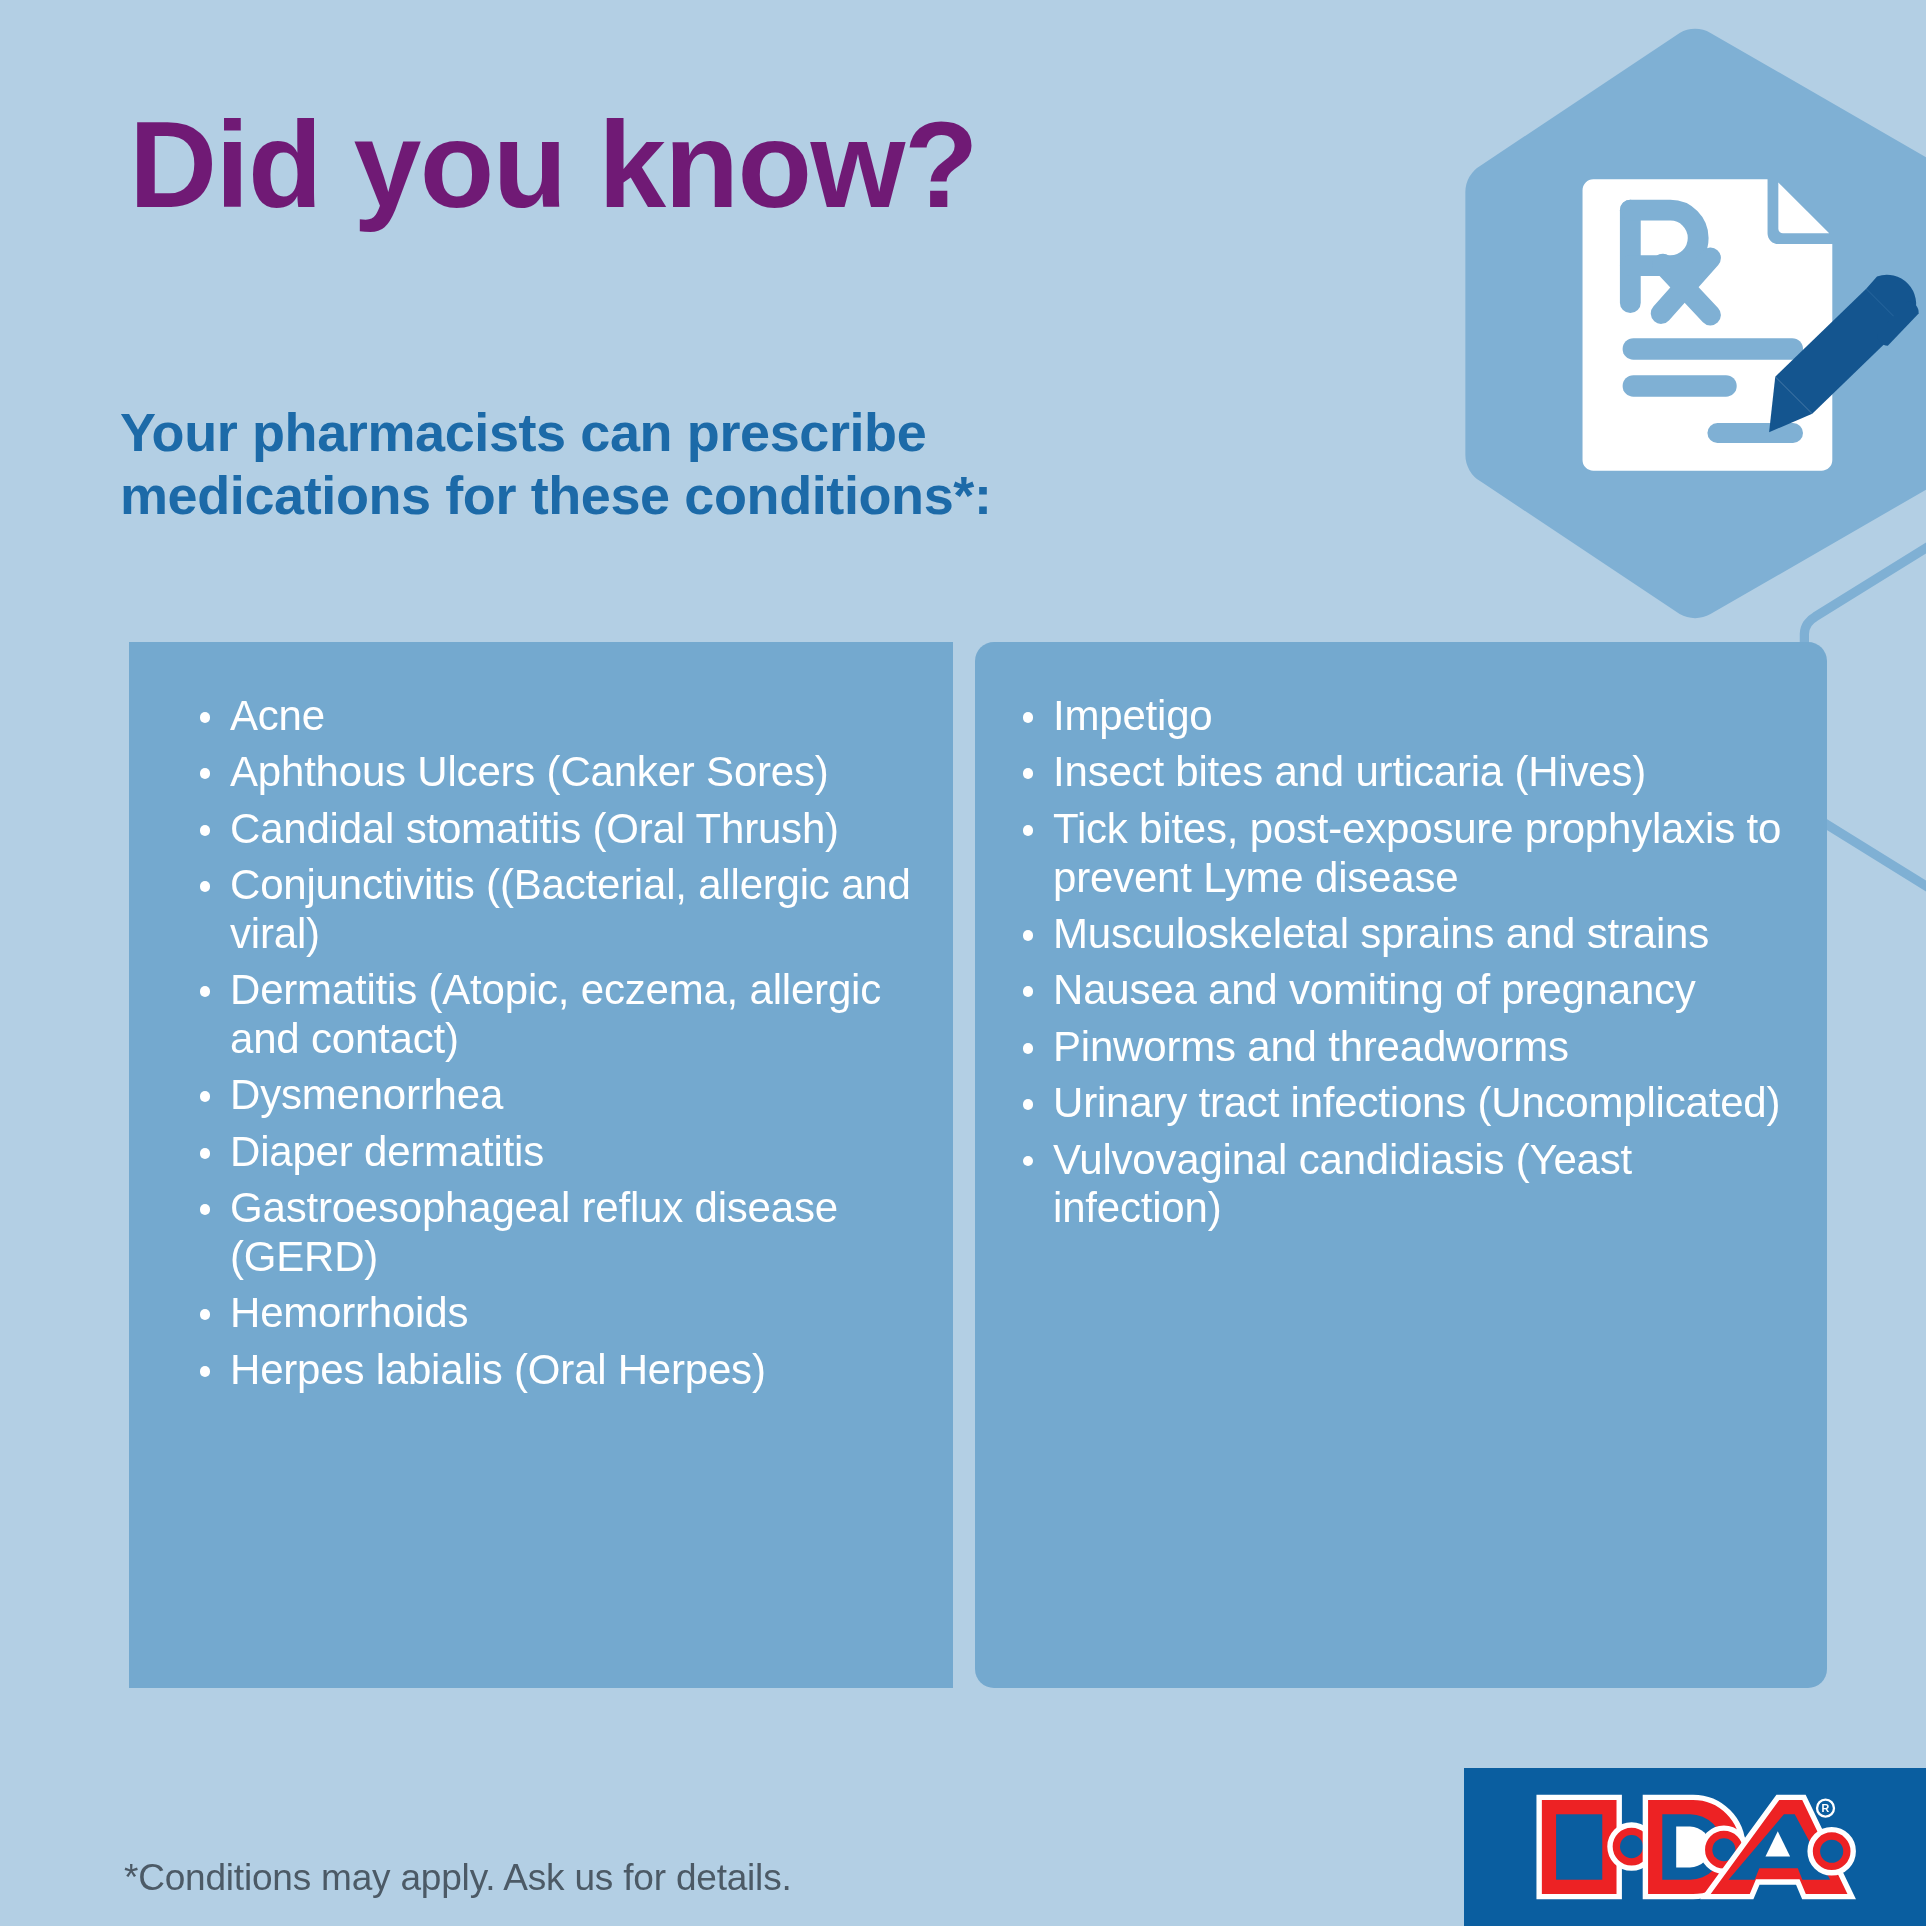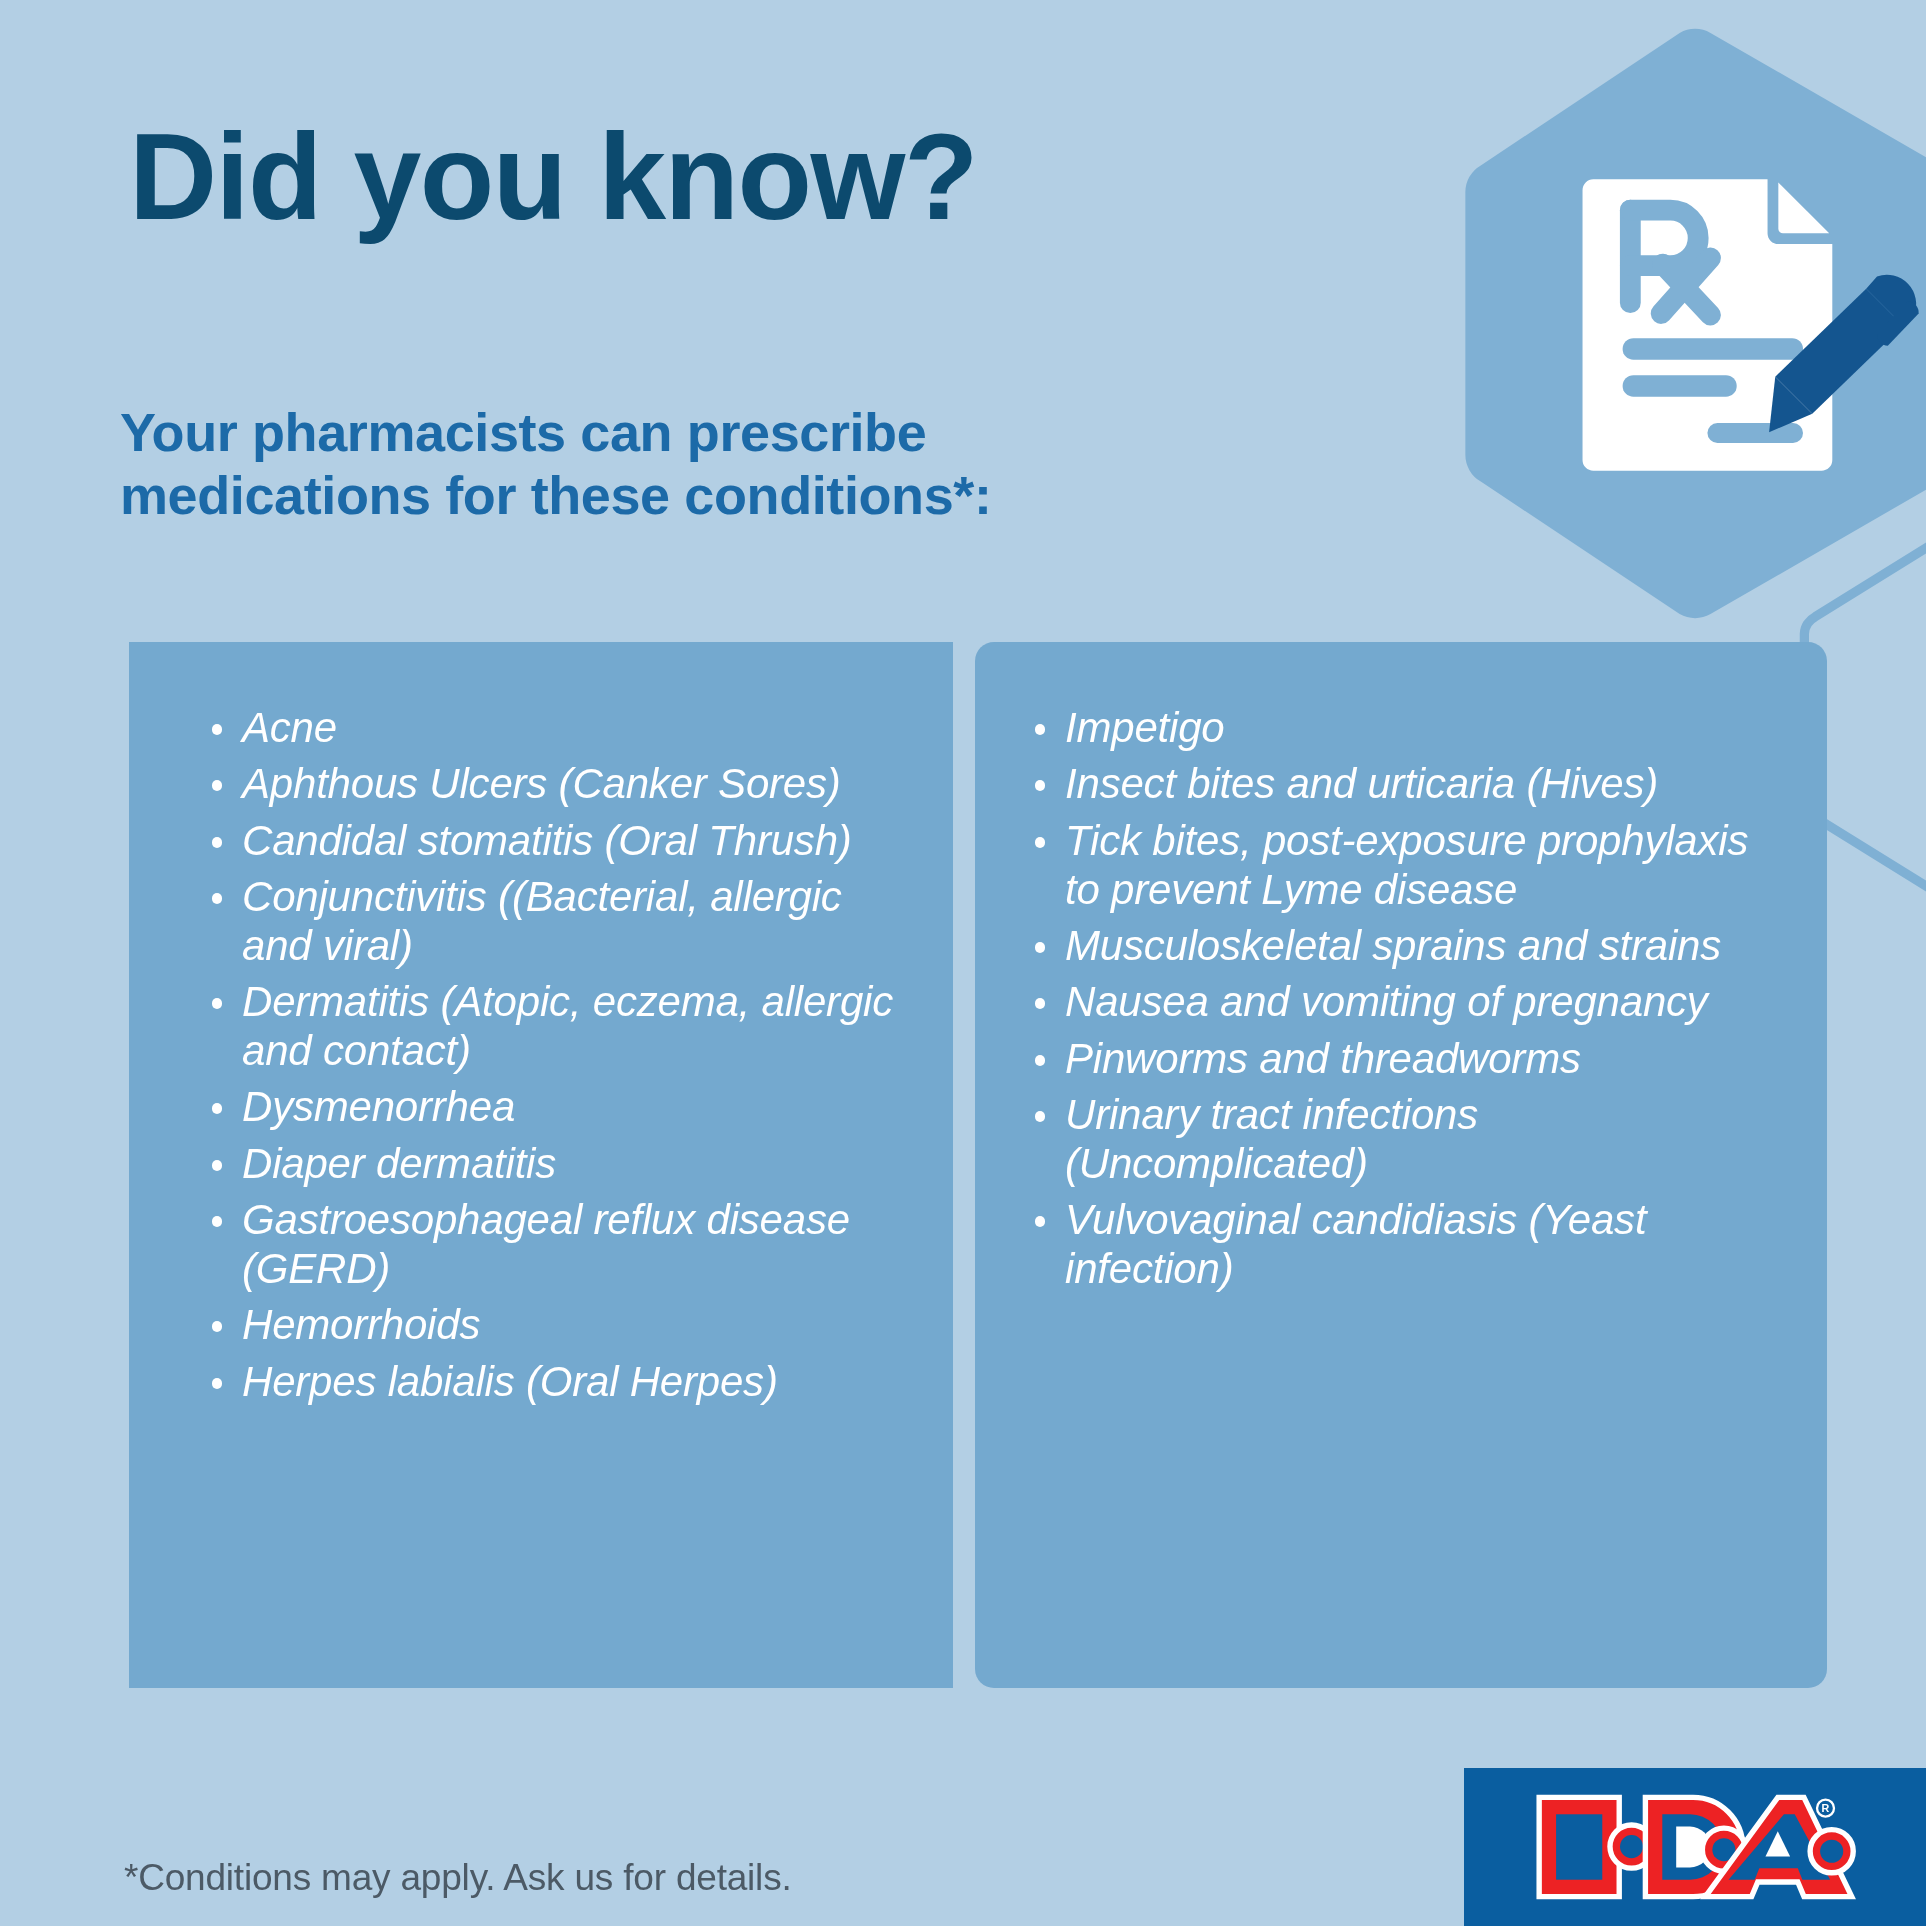--- a/index.html
+++ b/index.html
@@ -37,25 +37,25 @@
     left: 1795px;
     top: 532px;
     width: 324px;
     height: 370px;
   }
 
   
   .title {
     position: absolute;
     left: 129px;
-    top: 116px;
+    top: 104px;
     font-size: 122px;
     font-weight: 700;
     line-height: 1.0;
-    color: #0c4a6e;
+    color: #701a75;
     letter-spacing: -1.5px;
     white-space: nowrap;
   }
   .subtitle {
     position: absolute;
     left: 120px;
     top: 401px;
     width: 1171px;
     font-size: 54px;
     font-weight: 700;
@@ -70,23 +70,22 @@
     top: 642px;
     height: 1046px;
     background: #74a9cf;
     box-sizing: border-box;
   }
   .card-left  { left: 129px;  width: 824px; }
   .card-right { left: 975px; width: 852px; border-radius: 19px; }
 
   .cond-list {
     list-style: none;
-    margin: 16px;
+    margin: 4px;
     padding: 0;
-    font-style: italic;
   }
   .card-left .cond-list  { padding: 46px 23px 0 65px; }
   .card-right .cond-list { padding: 46px 23px 0 42px; }
 
   .cond-item {
     position: relative;
     color: #ffffff;
     font-size: 42px;
     line-height: 1.16;
     padding-left: 32px;

